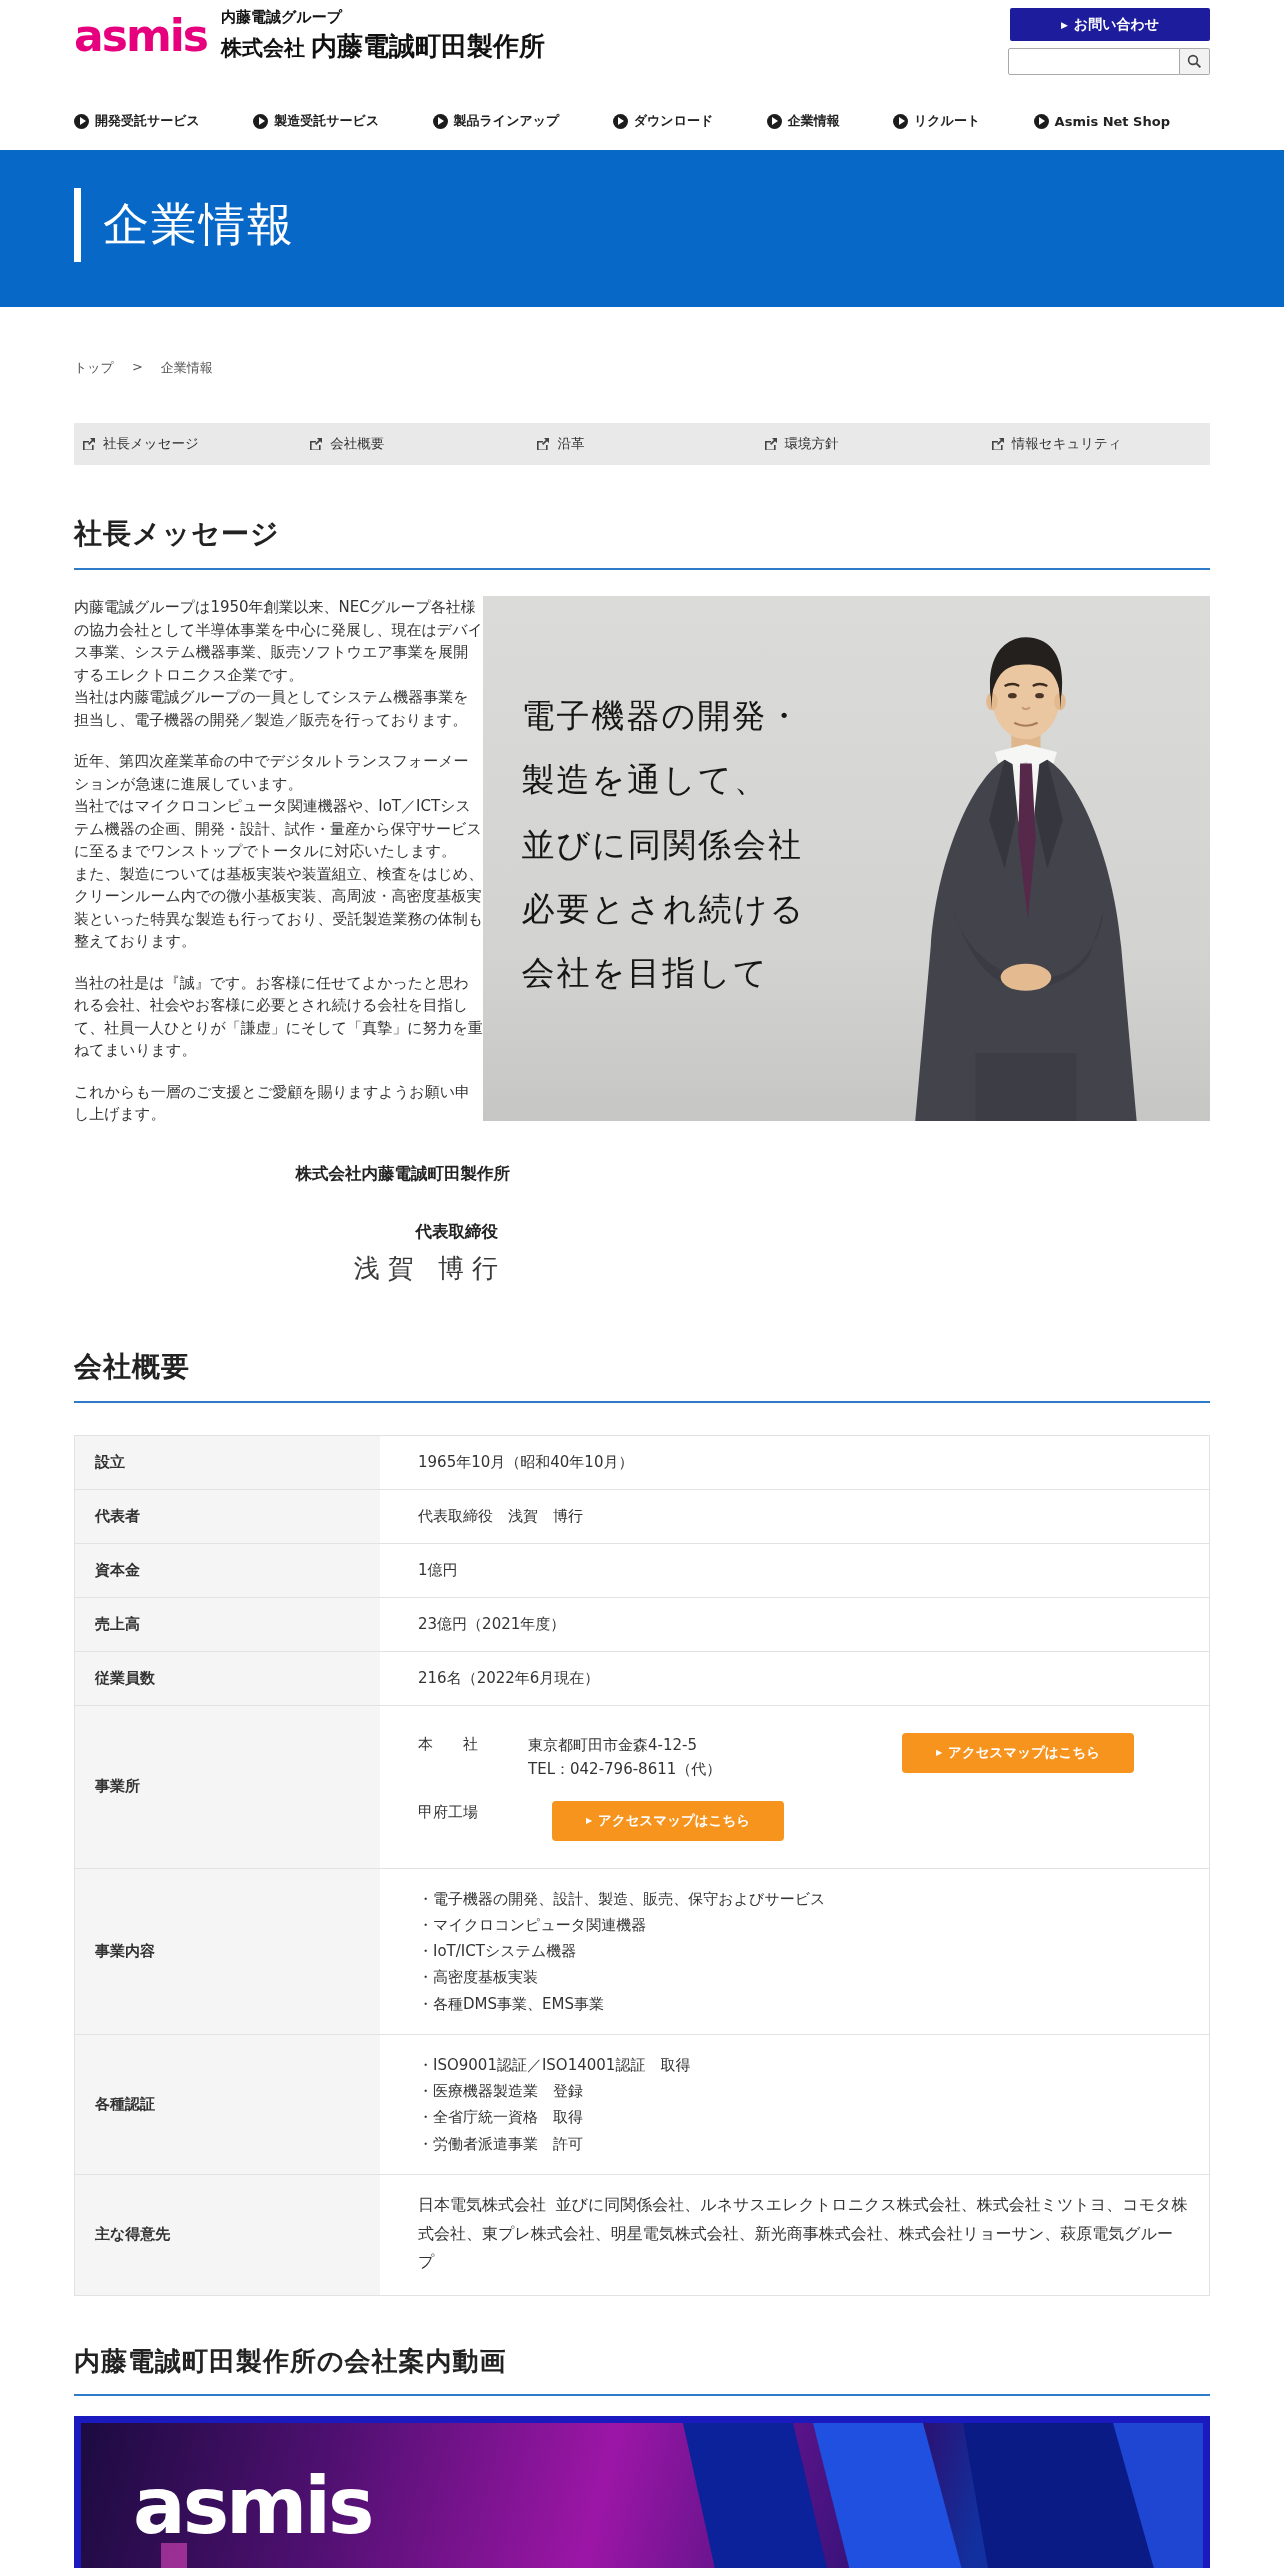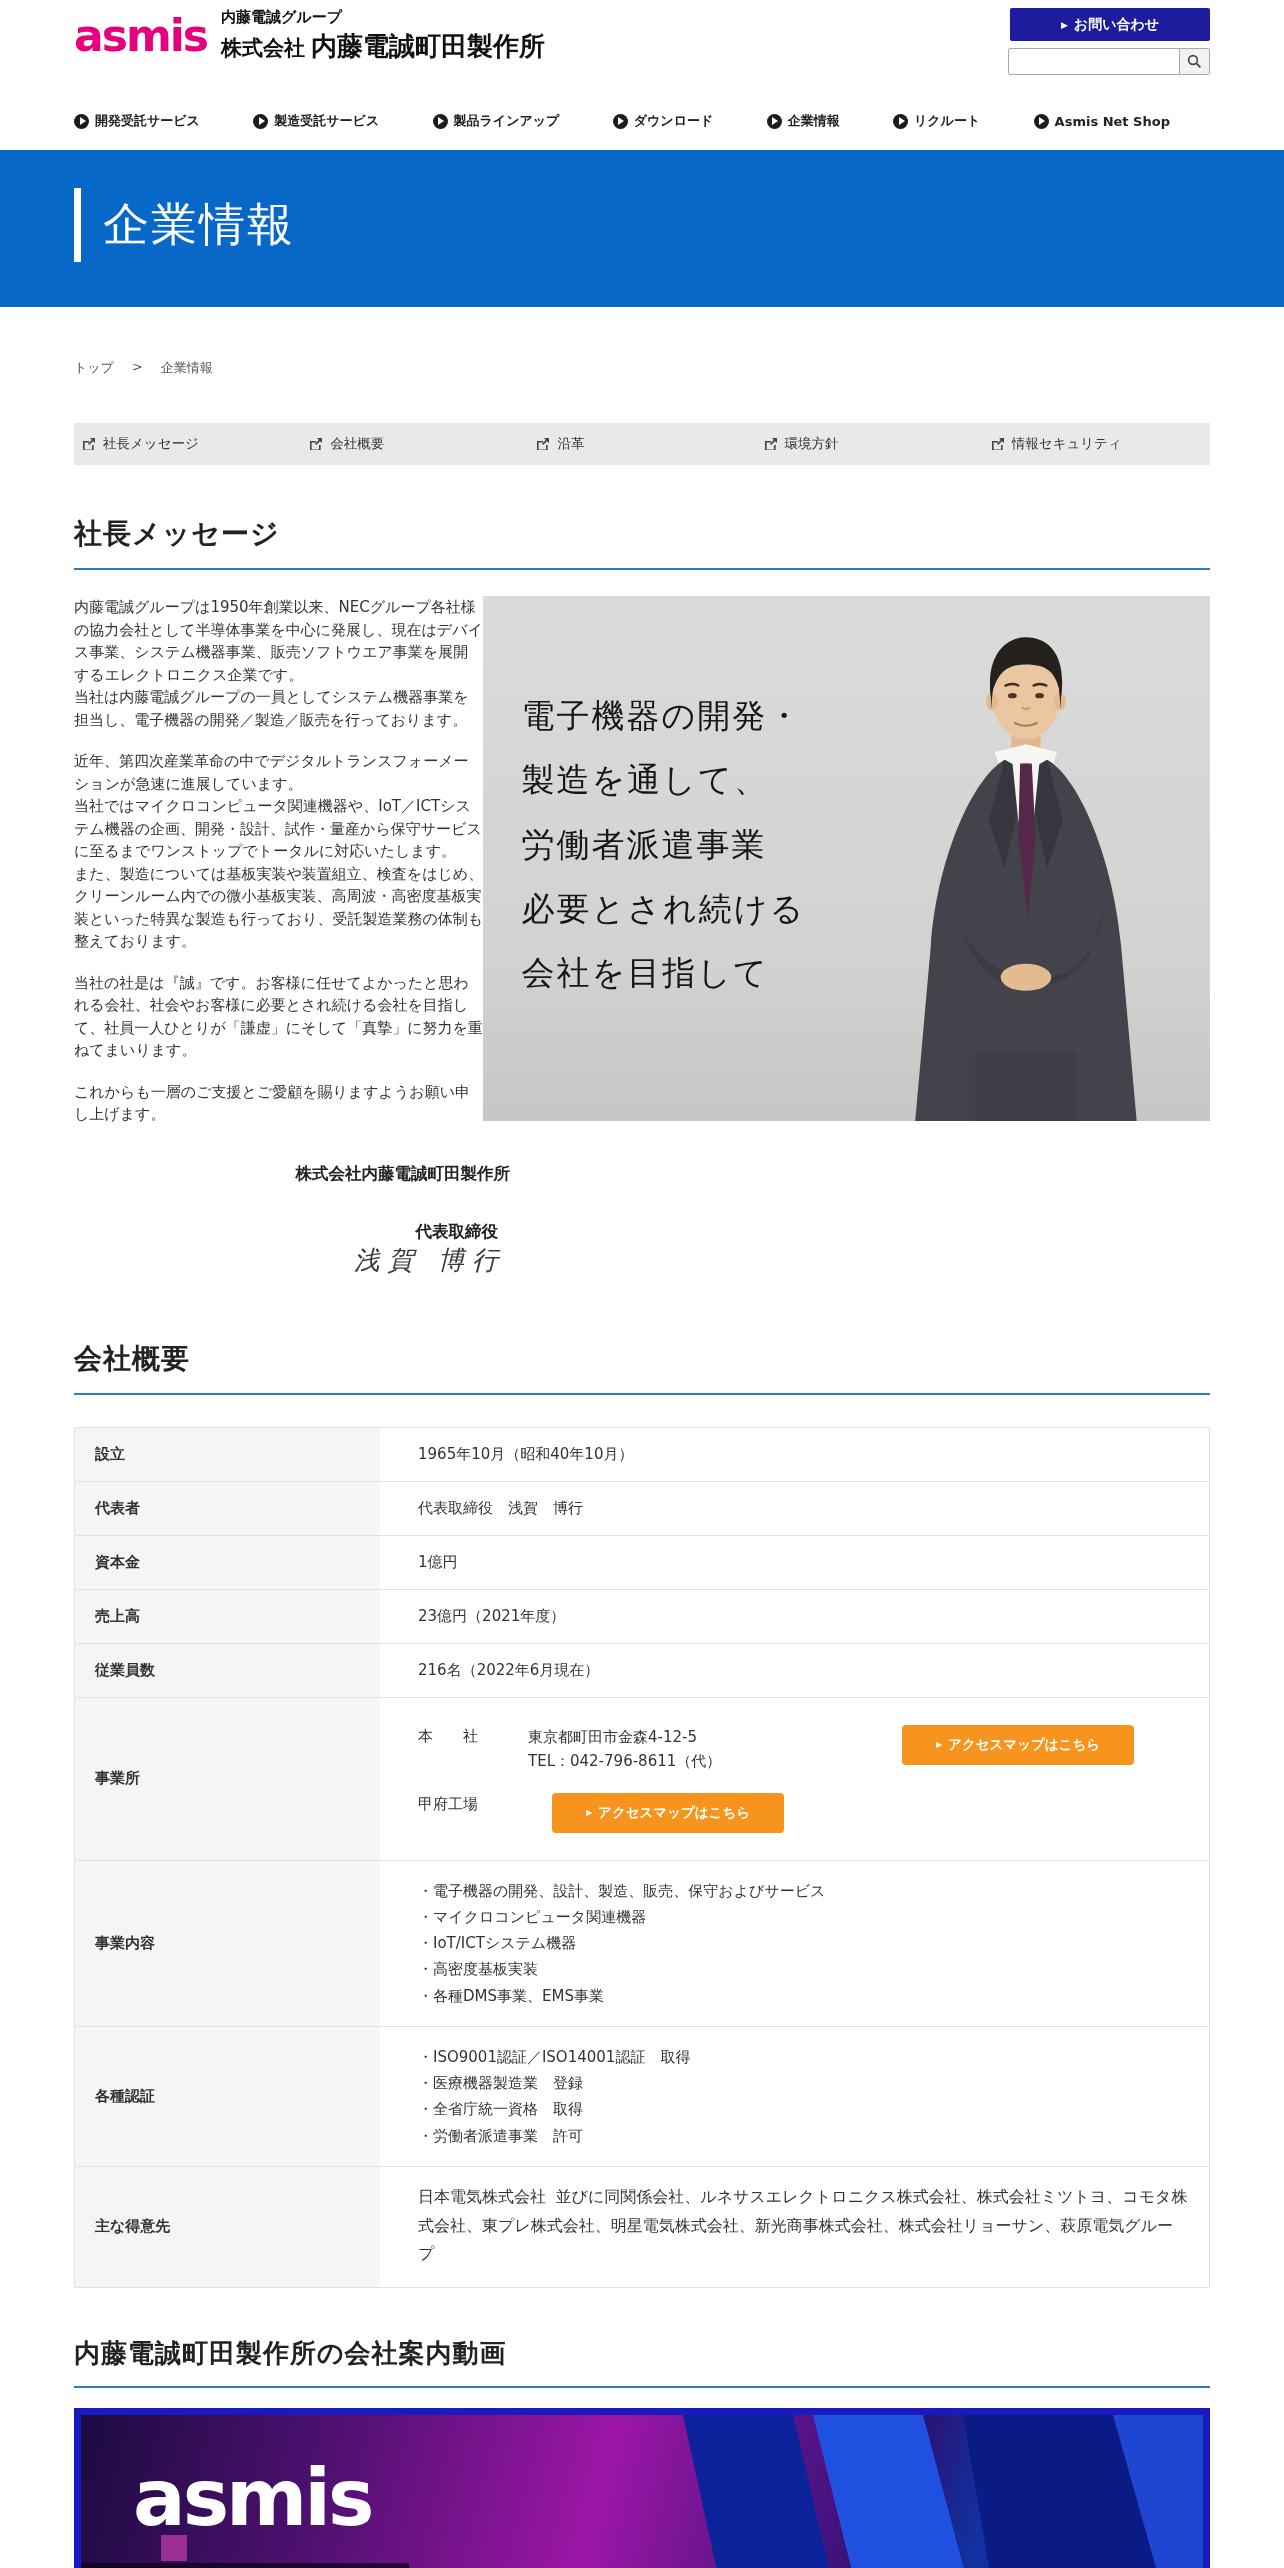--- a/index.html
+++ b/index.html
@@ -95,22 +95,22 @@
   .photo-caption {
     position: absolute; left: 38px; top: 88px;
     font-family: "DejaVu Serif", "Liberation Serif", serif;
     font-size: 33px; color: #161616; line-height: 1.95; letter-spacing: 2px;
   }
   .pres-figure { position: absolute; right: 16px; bottom: 0; height: 505px; }
   .sign-block { width: 452px; margin-top: 18px; text-align: right; padding-right: 16px; }
   .sign-company { font-size: 16.5px; font-weight: bold; color: #222; }
   .sign-title { margin-top: 36px; font-size: 16.5px; font-weight: bold; color: #222; padding-right: 12px; }
   .sign-name {
-    margin-top: 0; font-family: "DejaVu Serif", "Liberation Serif", serif;
-    font-style: italic; font-size: 26px; color: #3a3a3a; letter-spacing: 8px; padding-right: 4px;
+    margin-top: 8px; font-family: "DejaVu Serif", "Liberation Serif", serif;
+    font-size: 26px; color: #3a3a3a; letter-spacing: 8px; padding-right: 4px;
   }
 
   
   .ov-heading { margin-top: 62px; }
   .ov-table { margin-top: 32px; border: 1px solid #e2e2e2; border-bottom: none; }
   .ov-row { display: flex; border-bottom: 1px solid #e2e2e2; }
   .ov-label {
     width: 305px; background: #f5f5f6; padding: 17px 20px; font-size: 15px;
     font-weight: bold; color: #333; display: flex; align-items: center; flex: none;
   }
@@ -277,21 +277,21 @@
 当社ではマイクロコンピュータ関連機器や、IoT／ICTシステム機器の企画、開発・設計、試作・量産から保守サービスに至るまでワンストップでトータルに対応いたします。
 また、製造については基板実装や装置組立、検査をはじめ、クリーンルーム内での微小基板実装、高周波・高密度基板実装といった特異な製造も行っており、受託製造業務の体制も整えております。</p>
       <p>当社の社是は『誠』です。お客様に任せてよかったと思われる会社、社会やお客様に必要とされ続ける会社を目指して、社員一人ひとりが「謙虚」にそして「真摯」に努力を重ねてまいります。</p>
       <p>これからも一層のご支援とご愛顧を賜りますようお願い申し上げます。</p>
     </div>
 
     <div class="photo">
       <div class="photo-caption">
         <div>電子機器の開発・</div>
         <div>製造を通して、</div>
-        <div>労働者派遣事業</div>
+        <div>並びに同関係会社</div>
         <div>必要とされ続ける</div>
         <div>会社を目指して</div>
       </div>
       <svg class="pres-figure" viewBox="0 0 340 520" width="340" height="505">
 
         <rect x="157" y="116" width="30" height="26" fill="#e0b68c"></rect>
 
         <path d="M140 140 L172 132 L204 140 L196 166 L172 150 L148 166 Z" fill="#f6f6f4"></path>
 
         <path d="M58 520 L74 340 C80 252 116 168 150 148 L172 160 L194 148 C228 168 262 252 270 340 L286 520 Z" fill="#43434b"></path>

